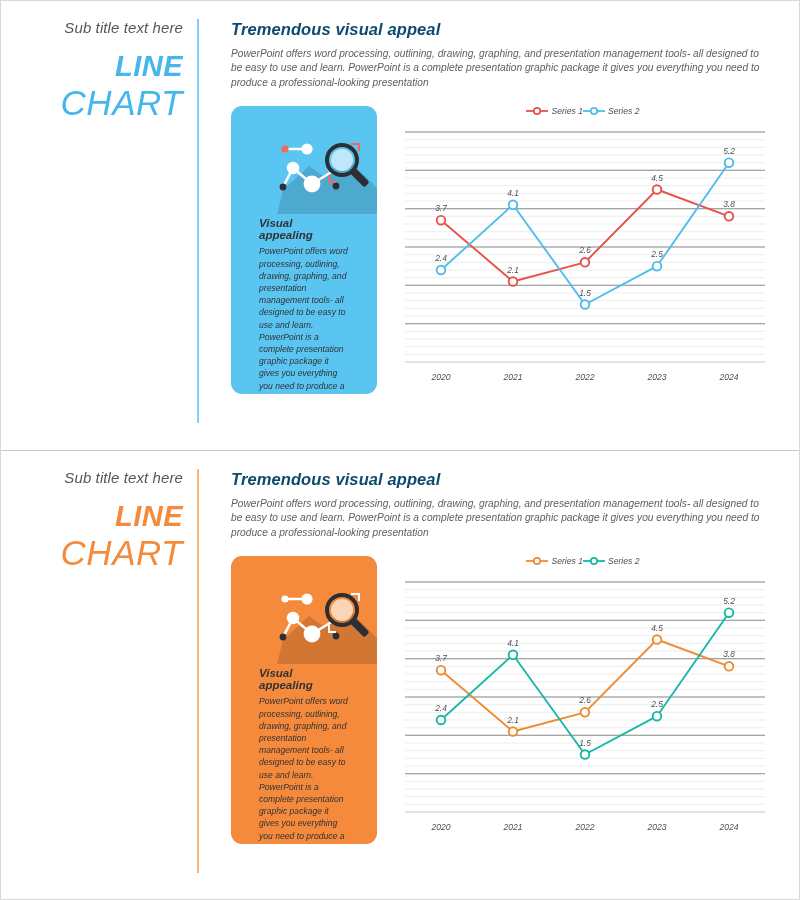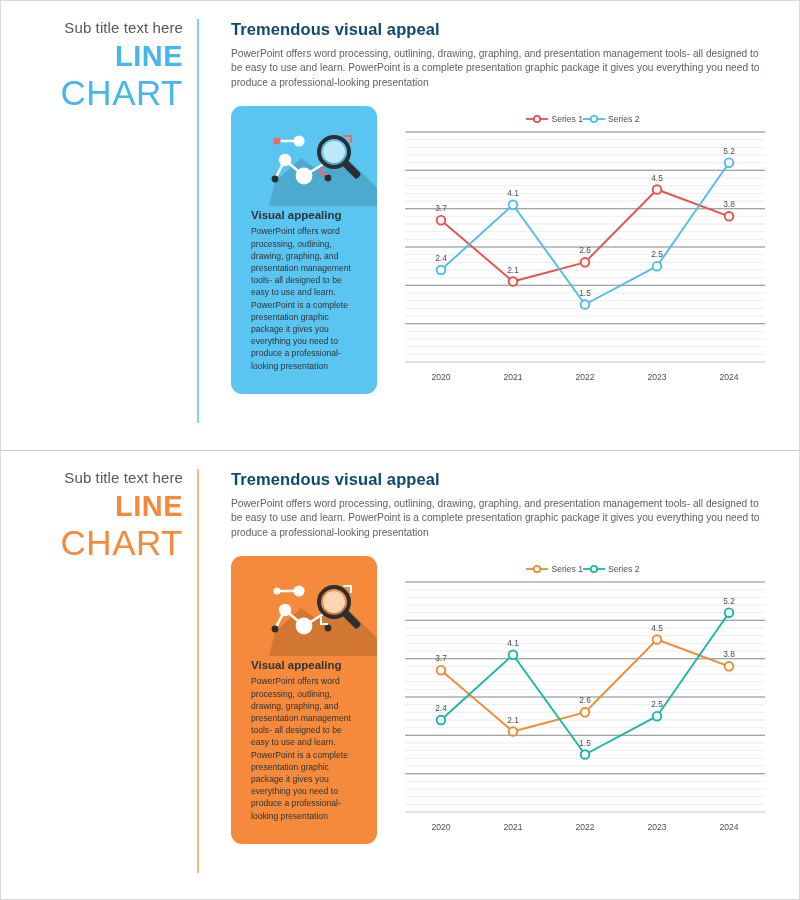--- a/index.html
+++ b/index.html
@@ -12,20 +12,21 @@
     width: 800px; height: 900px;
     border: 1px solid #d8d8d8;
     display: flex; flex-direction: column;
     background: #fff;
   }
   .panel {
     position: relative;
     width: 100%; height: 449px;
     display: flex;
     overflow: hidden;
+    font-style: italic;
   }
   .panel + .panel { border-top: 1px solid #c9c9c9; }
 
   
   .left-col {
     width: 196px;
     padding-top: 18px;
     padding-right: 14px;
     text-align: right;
     flex: 0 0 196px;
@@ -36,21 +37,21 @@
     color: #54585b;
     font-weight: 400;
     letter-spacing: .1px;
     line-height: 1.2;
   }
   .bigline {
     font-size: 29px;
     font-weight: bold;
     line-height: 1.18;
     letter-spacing: .5px;
-    margin-top: 2px;
+    margin-top: 12px;
   }
   .bigchart {
     font-size: 35px;
     font-weight: 300;
     line-height: 1.15;
     letter-spacing: .5px;
   }
   .vdivider {
     position: absolute;
     left: 196px; top: 18px;
@@ -80,21 +81,21 @@
   .body-row {
     display: flex;
     margin-top: 16px;
   }
 
   
   .card {
     width: 146px;
     flex: 0 0 146px;
     border-radius: 11px;
-    padding: 8px;
+    padding: 16px;
     overflow: hidden;
     position: relative;
     height: 288px;
   }
   .card-art {
     height: 92px;
     position: relative;
   }
   .card-art svg { display: block; }
   .card-title {
@@ -113,21 +114,21 @@
 
   
   .chart-wrap {
     flex: 1 1 auto;
     margin-left: 16px;
     position: relative;
   }
   .legend {
     display: flex;
     justify-content: center;
-    align-items: flex-end;
+    align-items: flex-start;
     height: 18px;
   }
   .legend-item { display: flex; align-items: center; gap: 3px; }
   .legend-label {
     font-size: 8.6px;
     color: #4b4f52;
   }
   .chart-svg { display: block; }
 </style>
 </head>

